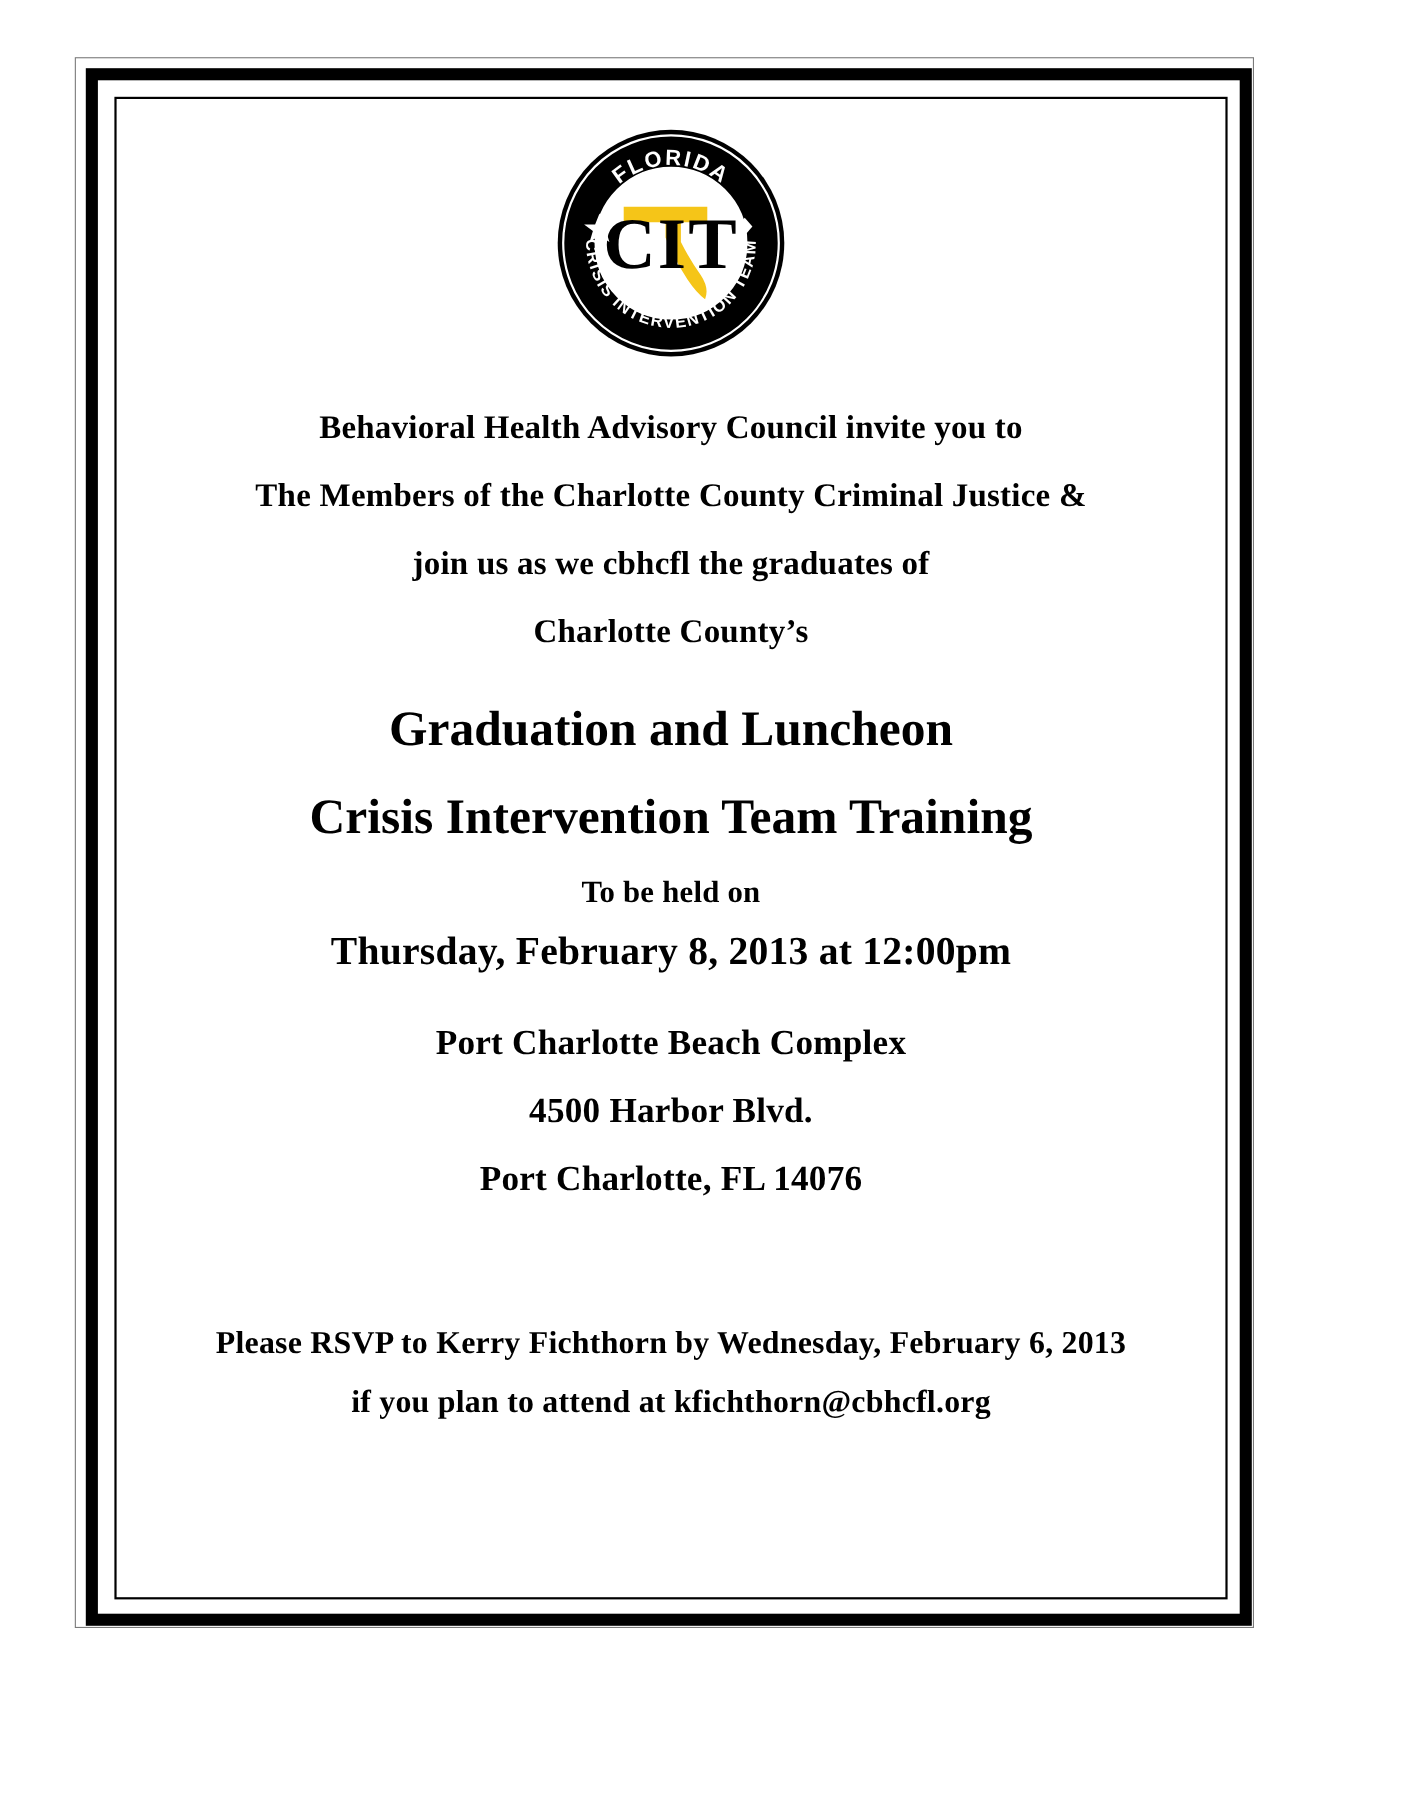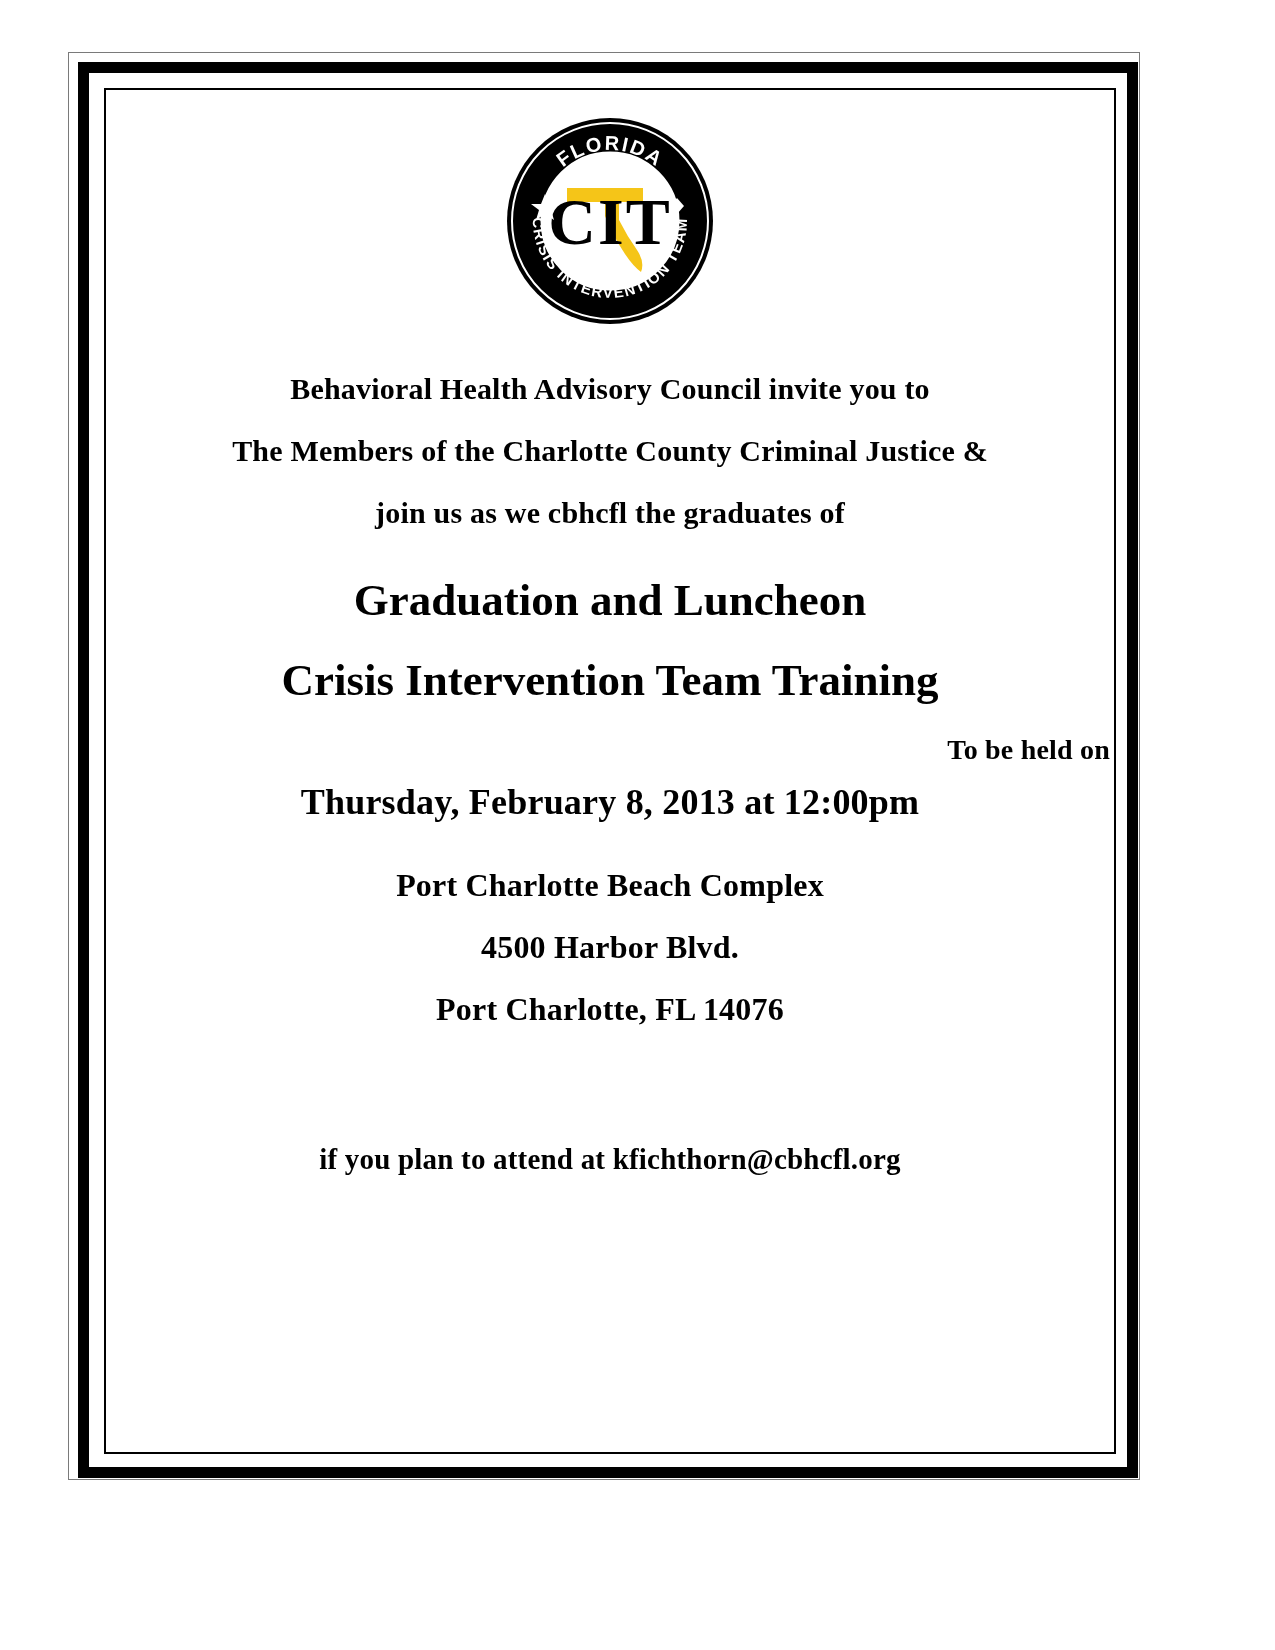--- a/index.html
+++ b/index.html
@@ -96,21 +96,20 @@
     line-height: 80px;
     font-weight: bold;
     margin-top: 16px;
   }
 
   .heldon {
     font-size: 28px;
     line-height: 48px;
     font-weight: bold;
     margin-top: 6px;
-    text-align: right;
   }
 
   .datetime {
     font-size: 36px;
     line-height: 56px;
     font-weight: bold;
   }
 
   .venue {
     font-size: 32px;
@@ -165,35 +164,37 @@
           <polygon points="40,78 44,88 54,88 46,94 49,104 40,98 31,104 34,94 26,88 36,88" fill="#ffffff"></polygon>
           <polygon points="172,82 179,90 172,98 165,90" fill="#ffffff"></polygon>
         </svg>
       </div>
     </div>
 
     <div class="intro line">
       <div>Behavioral Health Advisory Council invite you to</div>
       <div>The Members of the Charlotte County Criminal Justice &amp;</div>
       <div>join us as we cbhcfl the graduates of</div>
+      <div>Charlotte County’s</div>
     </div>
 
     <div class="title">
       <div>Graduation and Luncheon</div>
       <div>Crisis Intervention Team Training</div>
     </div>
 
     <div class="heldon line">To be held on</div>
 
     <div class="datetime line">Thursday, February 8, 2013 at 12:00pm</div>
 
     <div class="venue line">
       <div>Port Charlotte Beach Complex</div>
       <div>4500 Harbor Blvd.</div>
       <div>Port Charlotte, FL 14076</div>
     </div>
 
     <div class="rsvp line">
+      <div>Please RSVP to Kerry Fichthorn by Wednesday, February 6, 2013</div>
       <div>if you plan to attend at kfichthorn@cbhcfl.org</div>
     </div>
 
   </div>
 </div>
 
 </body></html>

